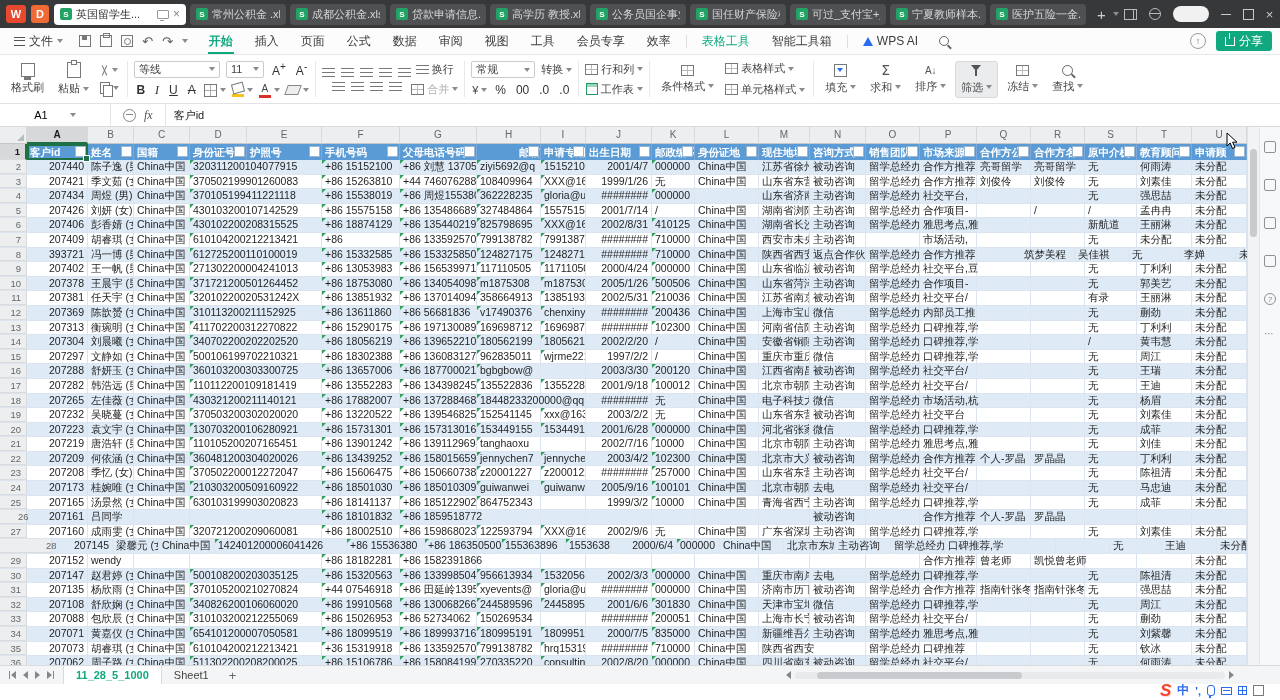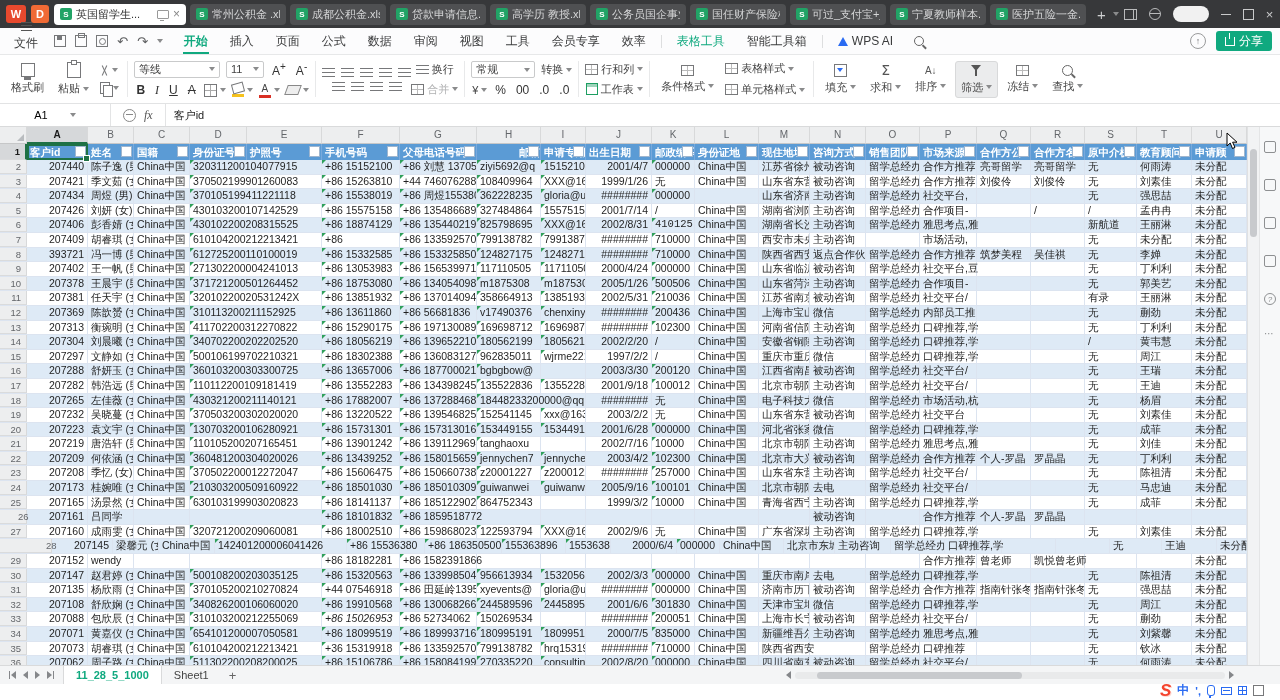--- a/index.html
+++ b/index.html
@@ -32,21 +32,21 @@
   .win-ic2{width:10px;height:10px;border:1px solid #b9babb;border-radius:50%;position:relative;}
   .win-ic2::after{content:"";position:absolute;left:0;right:0;top:4px;height:1px;background:#b9babb;}
   .acct-pill{width:36px;height:16px;border-radius:8px;background:#f1f1f1;}
   .win-min{width:10px;height:1px;background:#c9cacb;}
   .win-max{width:9px;height:9px;border:1px solid #c9cacb;}
   .win-close{font-size:13px;line-height:13px;}
   
   .menubar{position:absolute;left:0;top:28px;width:1280px;height:27px;background:#fcfcfd;
     border-bottom:1px solid #e7e8e9;display:flex;align-items:center;font-size:12px;color:#3a3b3c;
     box-sizing:border-box;padding:0 8px;}
-  .file-btn{display:flex;align-items:center;gap:4px;padding:0 6px;flex-direction:column;}
+  .file-btn{display:flex;align-items:center;gap:4px;padding:0 6px;}
   .burger{display:inline-block;width:11px;height:7px;border-top:1px solid #555;border-bottom:1px solid #555;position:relative;}
   .burger::after{content:"";position:absolute;left:0;right:0;top:2px;height:1px;background:#555;}
   .qicons{display:flex;align-items:center;gap:9px;margin:0 10px;color:#5f6062;}
   .qic{width:12px;height:12px;border:1px solid #77787a;box-sizing:border-box;position:relative;}
   .qic.save::after{content:"";position:absolute;left:2px;top:0;width:5px;height:4px;background:#77787a;}
   .qic.print::after{content:"";position:absolute;left:2px;top:-3px;width:5px;height:3px;border:1px solid #77787a;}
   .qic.preview::after{content:"";position:absolute;left:2px;top:2px;width:5px;height:5px;border:1px solid #77787a;border-radius:50%;}
   .undo{font-size:13px;color:#5f6062;}
   .menu-item{padding:0 11px;height:26px;line-height:26px;position:relative;}
   .menu-item.active{color:#10a97f;font-weight:bold;}
@@ -673,21 +673,21 @@
         <div class="gut" style="line-height: 13.6px;">6</div>
         <div class="dc r" style="width: 61px;">207406</div>
         <div class="dc" style="width: 46px;">彭香婧 (女</div>
         <div class="dc" style="width: 56px;">China中国</div>
         <div class="dc tri" style="width: 132px;">430102200208315525</div>
         <div class="dc tri" style="width: 78px;">+86 18874129</div>
         <div class="dc tri" style="width: 77px;">+86 1354402198</div>
         <div class="dc tri" style="width: 64px;">825798695</div>
         <div class="dc tri" style="width: 45px;">XXX@163.</div>
         <div class="dc r" style="width: 66px;">2002/8/31</div>
-        <div class="dc tri" style="width: 43px; font-family: Liberation Mono, monospace;">410125</div>
+        <div class="dc tri" style="width: 43px;">410125</div>
         <div class="dc" style="width: 64px;">China中国</div>
         <div class="dc" style="width: 51px;">湖南省长沙</div>
         <div class="dc" style="width: 56px;">主动咨询</div>
         <div class="dc" style="width: 54px;">留学总经办</div>
         <div class="dc spill" style="width: 57px;">雅思考点,雅</div>
         <div class="dc" style="width: 54px;"></div>
         <div class="dc" style="width: 54px;"></div>
         <div class="dc" style="width: 52px;">新航道</div>
         <div class="dc" style="width: 55px;">王丽淋</div>
         <div class="dc" style="width: 55px;">未分配</div>
@@ -725,21 +725,21 @@
         <div class="dc tri" style="width: 77px;">+86 1533258500</div>
         <div class="dc tri" style="width: 64px;">124827175</div>
         <div class="dc tri" style="width: 45px;">124827175</div>
         <div class="dc r" style="width: 66px;">########</div>
         <div class="dc tri" style="width: 43px;">710000</div>
         <div class="dc" style="width: 64px;">China中国</div>
         <div class="dc" style="width: 51px;">陕西省西安</div>
         <div class="dc" style="width: 56px;">返点合作伙</div>
         <div class="dc" style="width: 54px;">留学总经办</div>
         <div class="dc" style="width: 57px;">合作方推荐</div>
-        <div class="dc" style="width: 54px;">筑梦美程</div>
+        <div class="dc" style="width: 54px; margin-left: 44px;">筑梦美程</div>
         <div class="dc" style="width: 54px;">吴佳祺</div>
         <div class="dc" style="width: 52px;">无</div>
         <div class="dc" style="width: 55px;">李婵</div>
         <div class="dc" style="width: 55px;">未分配</div>
       </div>
       <div class="row">
         <div class="gut" style="line-height: 13.6px;">9</div>
         <div class="dc r" style="width: 61px;">207402</div>
         <div class="dc" style="width: 46px;">王一帆 (男</div>
         <div class="dc" style="width: 56px;">China中国</div>
@@ -1289,21 +1289,21 @@
         <div class="dc" style="width: 52px;">无</div>
         <div class="dc" style="width: 55px;">周江</div>
         <div class="dc" style="width: 55px;">未分配</div>
       </div>
       <div class="row">
         <div class="gut" style="line-height: 13.6px;">33</div>
         <div class="dc r" style="width: 61px;">207088</div>
         <div class="dc" style="width: 46px;">包欣辰 (女</div>
         <div class="dc" style="width: 56px;">China中国</div>
         <div class="dc tri" style="width: 132px;">310103200212255069</div>
-        <div class="dc tri" style="width: 78px; font-style: italic;">+86 15026953</div>
+        <div class="dc tri" style="width: 78px;">+86 15026953</div>
         <div class="dc tri" style="width: 77px;">+86 52734062</div>
         <div class="dc tri spill" style="width: 64px;">150269534</div>
         <div class="dc" style="width: 45px;"></div>
         <div class="dc r" style="width: 66px;">########</div>
         <div class="dc tri" style="width: 43px;">200051</div>
         <div class="dc" style="width: 64px;">China中国</div>
         <div class="dc" style="width: 51px;">上海市长宁</div>
         <div class="dc" style="width: 56px;">被动咨询</div>
         <div class="dc" style="width: 54px;">留学总经办</div>
         <div class="dc spill" style="width: 57px;">社交平台/</div>

